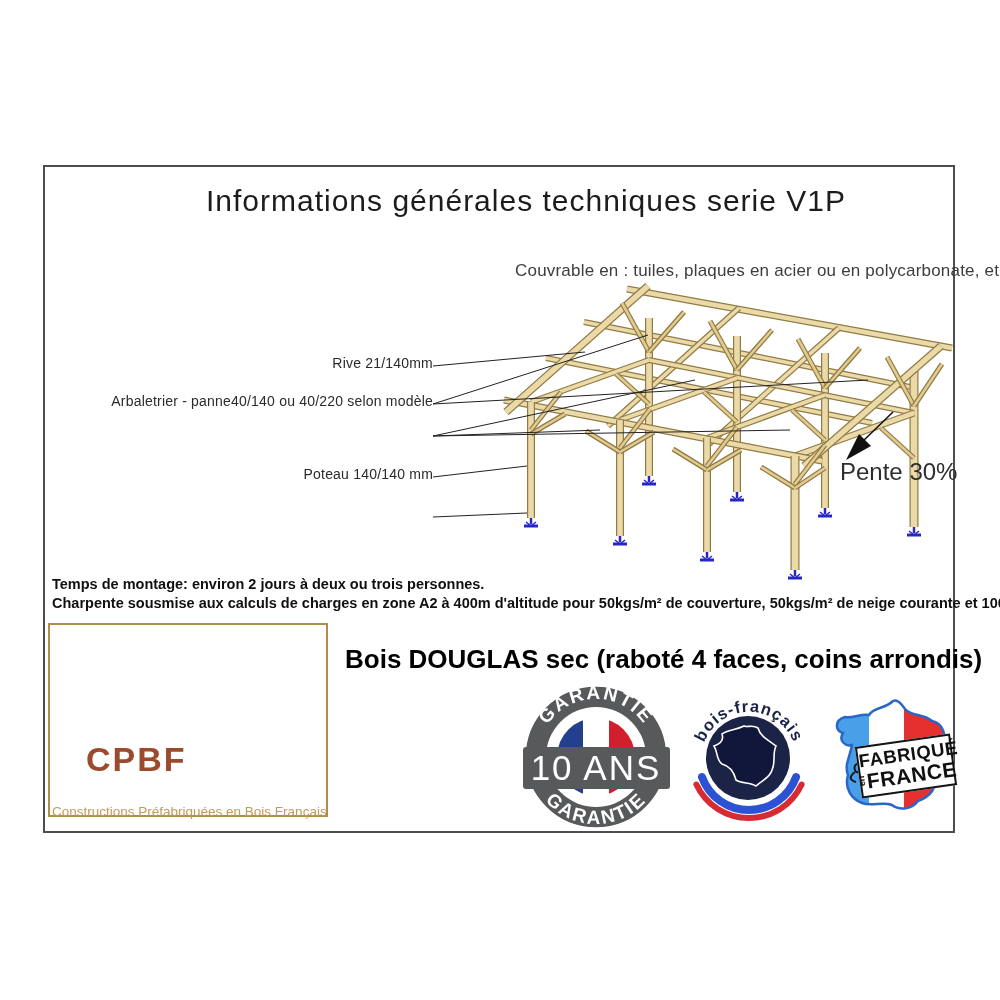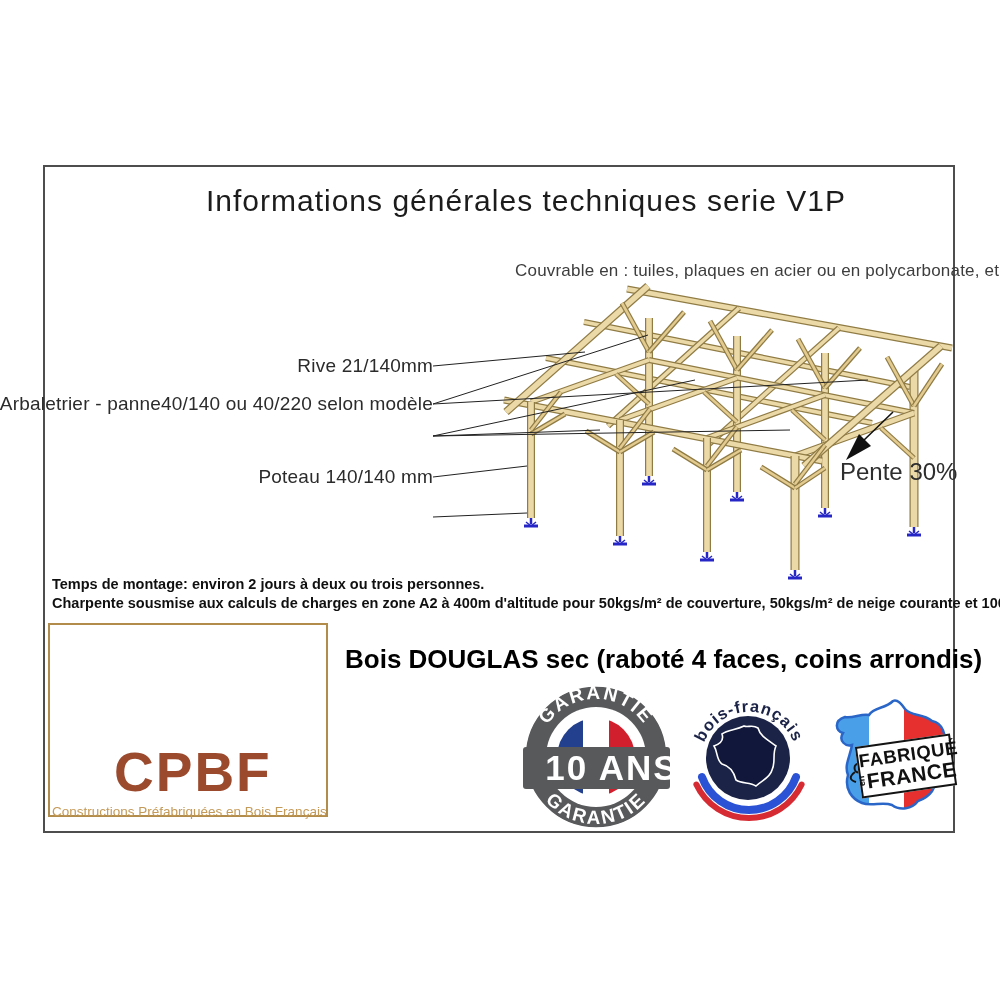--- a/index.html
+++ b/index.html
@@ -5,29 +5,29 @@
   html,body{margin:0;padding:0;background:#ffffff;}
   #page{position:relative;width:1000px;height:1000px;background:#fff;overflow:hidden;
         font-family:"Liberation Sans",sans-serif;color:#222;}
   .abs{position:absolute;}
   #frame{left:43px;top:165px;width:908px;height:664px;border:2px solid #4d4d4d;background:#fff;z-index:0;}
   #decor{left:0;top:0;width:1000px;height:1000px;z-index:1;pointer-events:none;}
   .txt{z-index:2;white-space:nowrap;}
   #title{left:43px;top:184px;width:908px;text-align:center;padding-left:58px;box-sizing:border-box;
          font-size:30px;font-weight:400;letter-spacing:1px;color:#1c1c1c;}
   #coverable{left:515px;top:261px;font-size:17px;color:#3d3d3d;letter-spacing:.2px;}
-  .calloutlbl{right:567px;font-size:19px;color:#2b2b2b;text-align:right;letter-spacing:.2px;}
+  .calloutlbl{right:567px;font-size:14px;color:#2b2b2b;text-align:right;letter-spacing:.2px;}
   #pente{left:840px;top:458px;font-size:24px;color:#2e2e2e;}
   #note1{left:52px;top:576px;font-size:14.5px;font-weight:700;color:#101010;}
   #note2{left:52px;top:595px;font-size:14.5px;font-weight:700;color:#101010;}
   #woodspec{left:345px;top:644px;font-size:26px;font-weight:700;color:#000;}
   #cpbfbox{left:48px;top:623px;width:276px;height:190px;border:2px solid #b28c4a;background:#fff;z-index:1;}
-  #cpbf-acronym{left:86px;top:740px;font-size:55px;font-weight:700;letter-spacing:2px;color:#9c4a2e;z-index:3;margin-left:28px;}
+  #cpbf-acronym{left:86px;top:740px;font-size:34px;font-weight:700;letter-spacing:2px;color:#9c4a2e;z-index:3;}
   #cpbf-full{left:52px;top:804px;width:270px;text-align:center;font-size:13.5px;color:#c49a58;z-index:3;}
-  #tenans{left:532px;top:748px;width:160px;text-align:center;font-size:35px;font-weight:700;
+  #tenans{left:516px;top:748px;width:160px;text-align:center;font-size:35px;font-weight:400;
           color:#fff;letter-spacing:2px;z-index:3;}
   #fabtag{left:858px;top:740px;width:96px;height:52px;background:#fff;border:2.5px solid #141414;
           transform:rotate(-8deg);z-index:3;box-sizing:border-box;text-align:center;line-height:1;}
   #fabtag .r1{font-size:18.5px;font-weight:800;color:#111;margin-top:4px;letter-spacing:.5px;}
   #fabtag .r2{display:flex;align-items:center;justify-content:center;}
   #fabtag .en{font-size:9px;font-weight:700;color:#111;transform:rotate(-90deg);width:9px;}
   #fabtag .fr{font-size:21px;font-weight:800;color:#111;letter-spacing:.5px;}
 </style>
 </head>
 <body>

